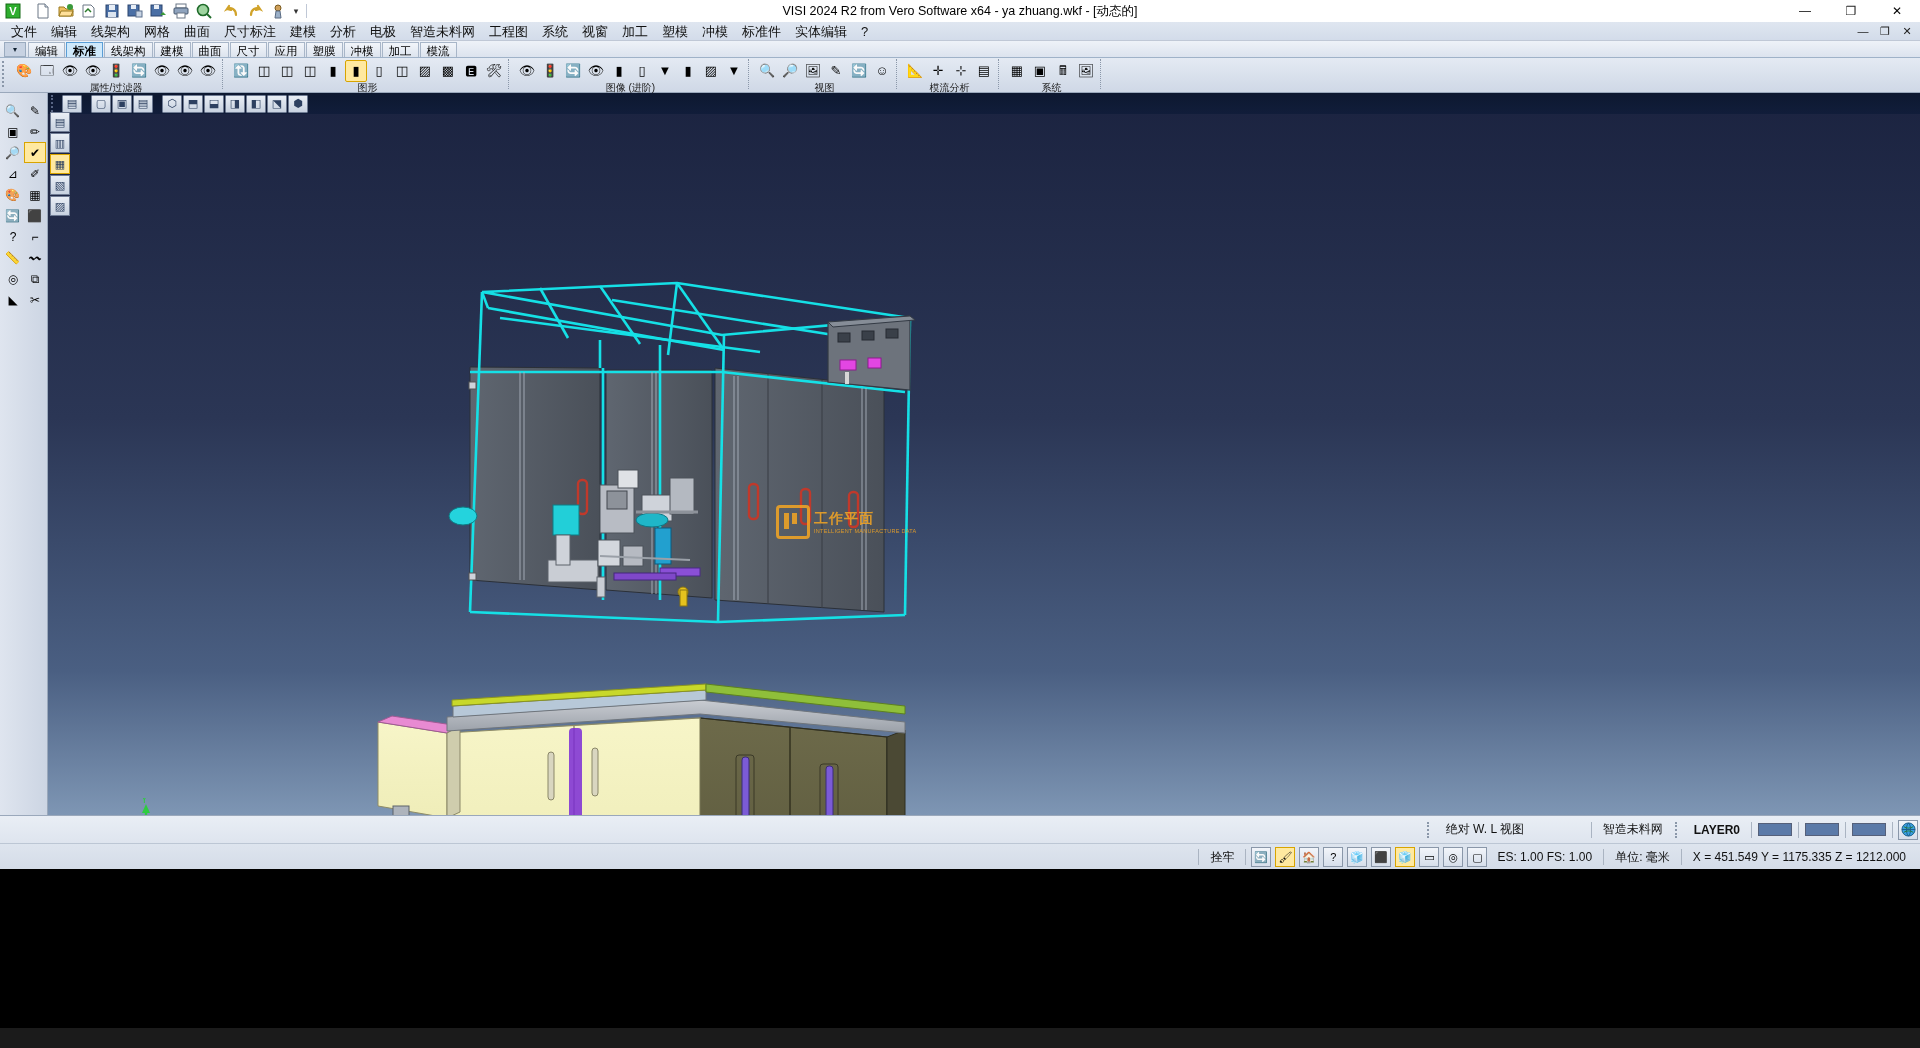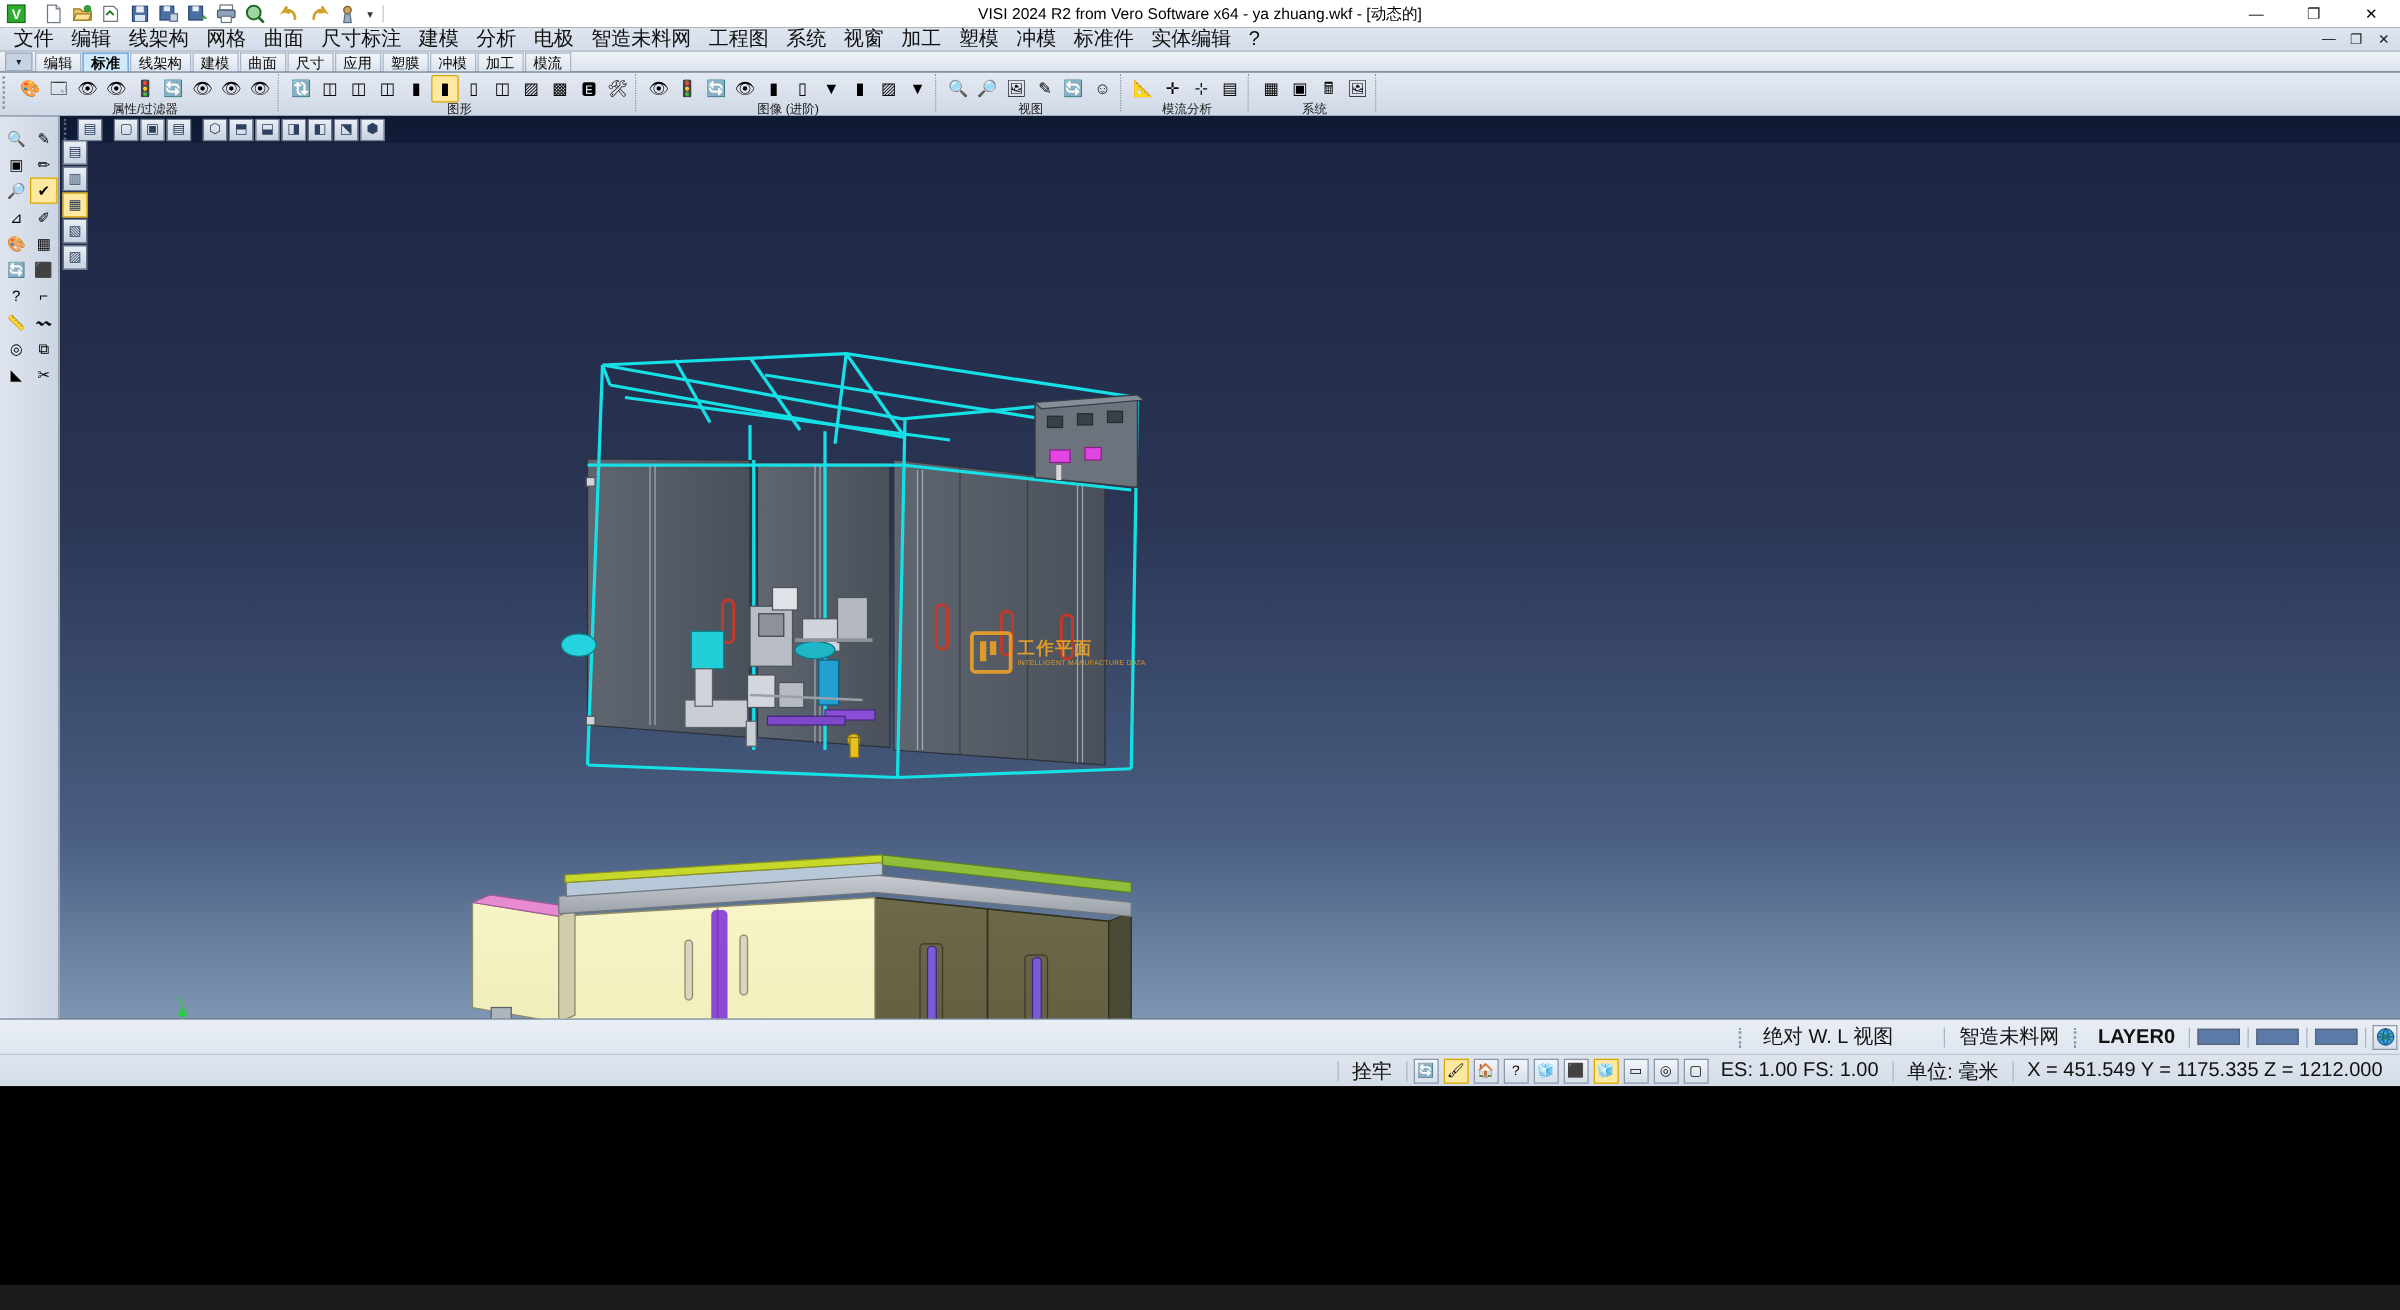--- a/index.html
+++ b/index.html
@@ -31,21 +31,21 @@
   .win-btn.close { color: #000; }
 
   
   .menubar {
     position: absolute; left: 0; top: 22px; width: 1920px; height: 19px;
     background: linear-gradient(#dfe6f0, #d3dcea);
     display: flex; align-items: center; padding-left: 4px;
     border-bottom: 1px solid #c0c8d6;
   }
   .menu-item {
-    font-size: 16px; color: #101010; padding: 1px 7px; line-height: 17px;
+    font-size: 13px; color: #101010; padding: 1px 7px; line-height: 17px;
     white-space: nowrap; cursor: default;
   }
   .menubar .mdi-buttons {
     position: absolute; right: 2px; top: 0; display: flex; gap: 0px;
   }
   .mdi-btn {
     width: 22px; height: 18px; display:flex; align-items:center; justify-content:center;
     font-size: 11px; color: #222;
   }
 
@@ -180,21 +180,21 @@
   }
   .status-row1 {
     position: absolute; left:0; top: 0; width: 100%; height: 27px;
     display: flex; align-items: center;
   }
   .status-row2 {
     position: absolute; left:0; top: 27px; width: 100%; height: 27px;
     display: flex; align-items: center;
     border-top: 1px solid #bcc6d4;
   }
-  .sb-text { font-size: 16px; color: #111; padding: 0 8px; white-space: nowrap; }
+  .sb-text { font-size: 12px; color: #111; padding: 0 8px; white-space: nowrap; }
   .sb-bold { font-weight: bold; }
   .sb-sep { width: 1px; height: 16px; background: #aab4c2; margin: 0 3px; }
   .sb-icon {
     width: 20px; height: 20px; display: flex; align-items:center; justify-content:center;
     border: 1px solid #8a97a9; background: linear-gradient(#f2f5fa,#d6deea); margin: 0 2px;
   }
   .sb-icon.sel { border-color:#d8a400; background:#ffe9a0; }
   .sb-swatch { width: 34px; height: 13px; background: #5b7aa8; border: 1px solid #55607a; margin: 0 3px; }
   .sb-dots { width: 7px; height: 16px; border-left: 2px dotted #8a97a9; margin: 0 4px; }
 

